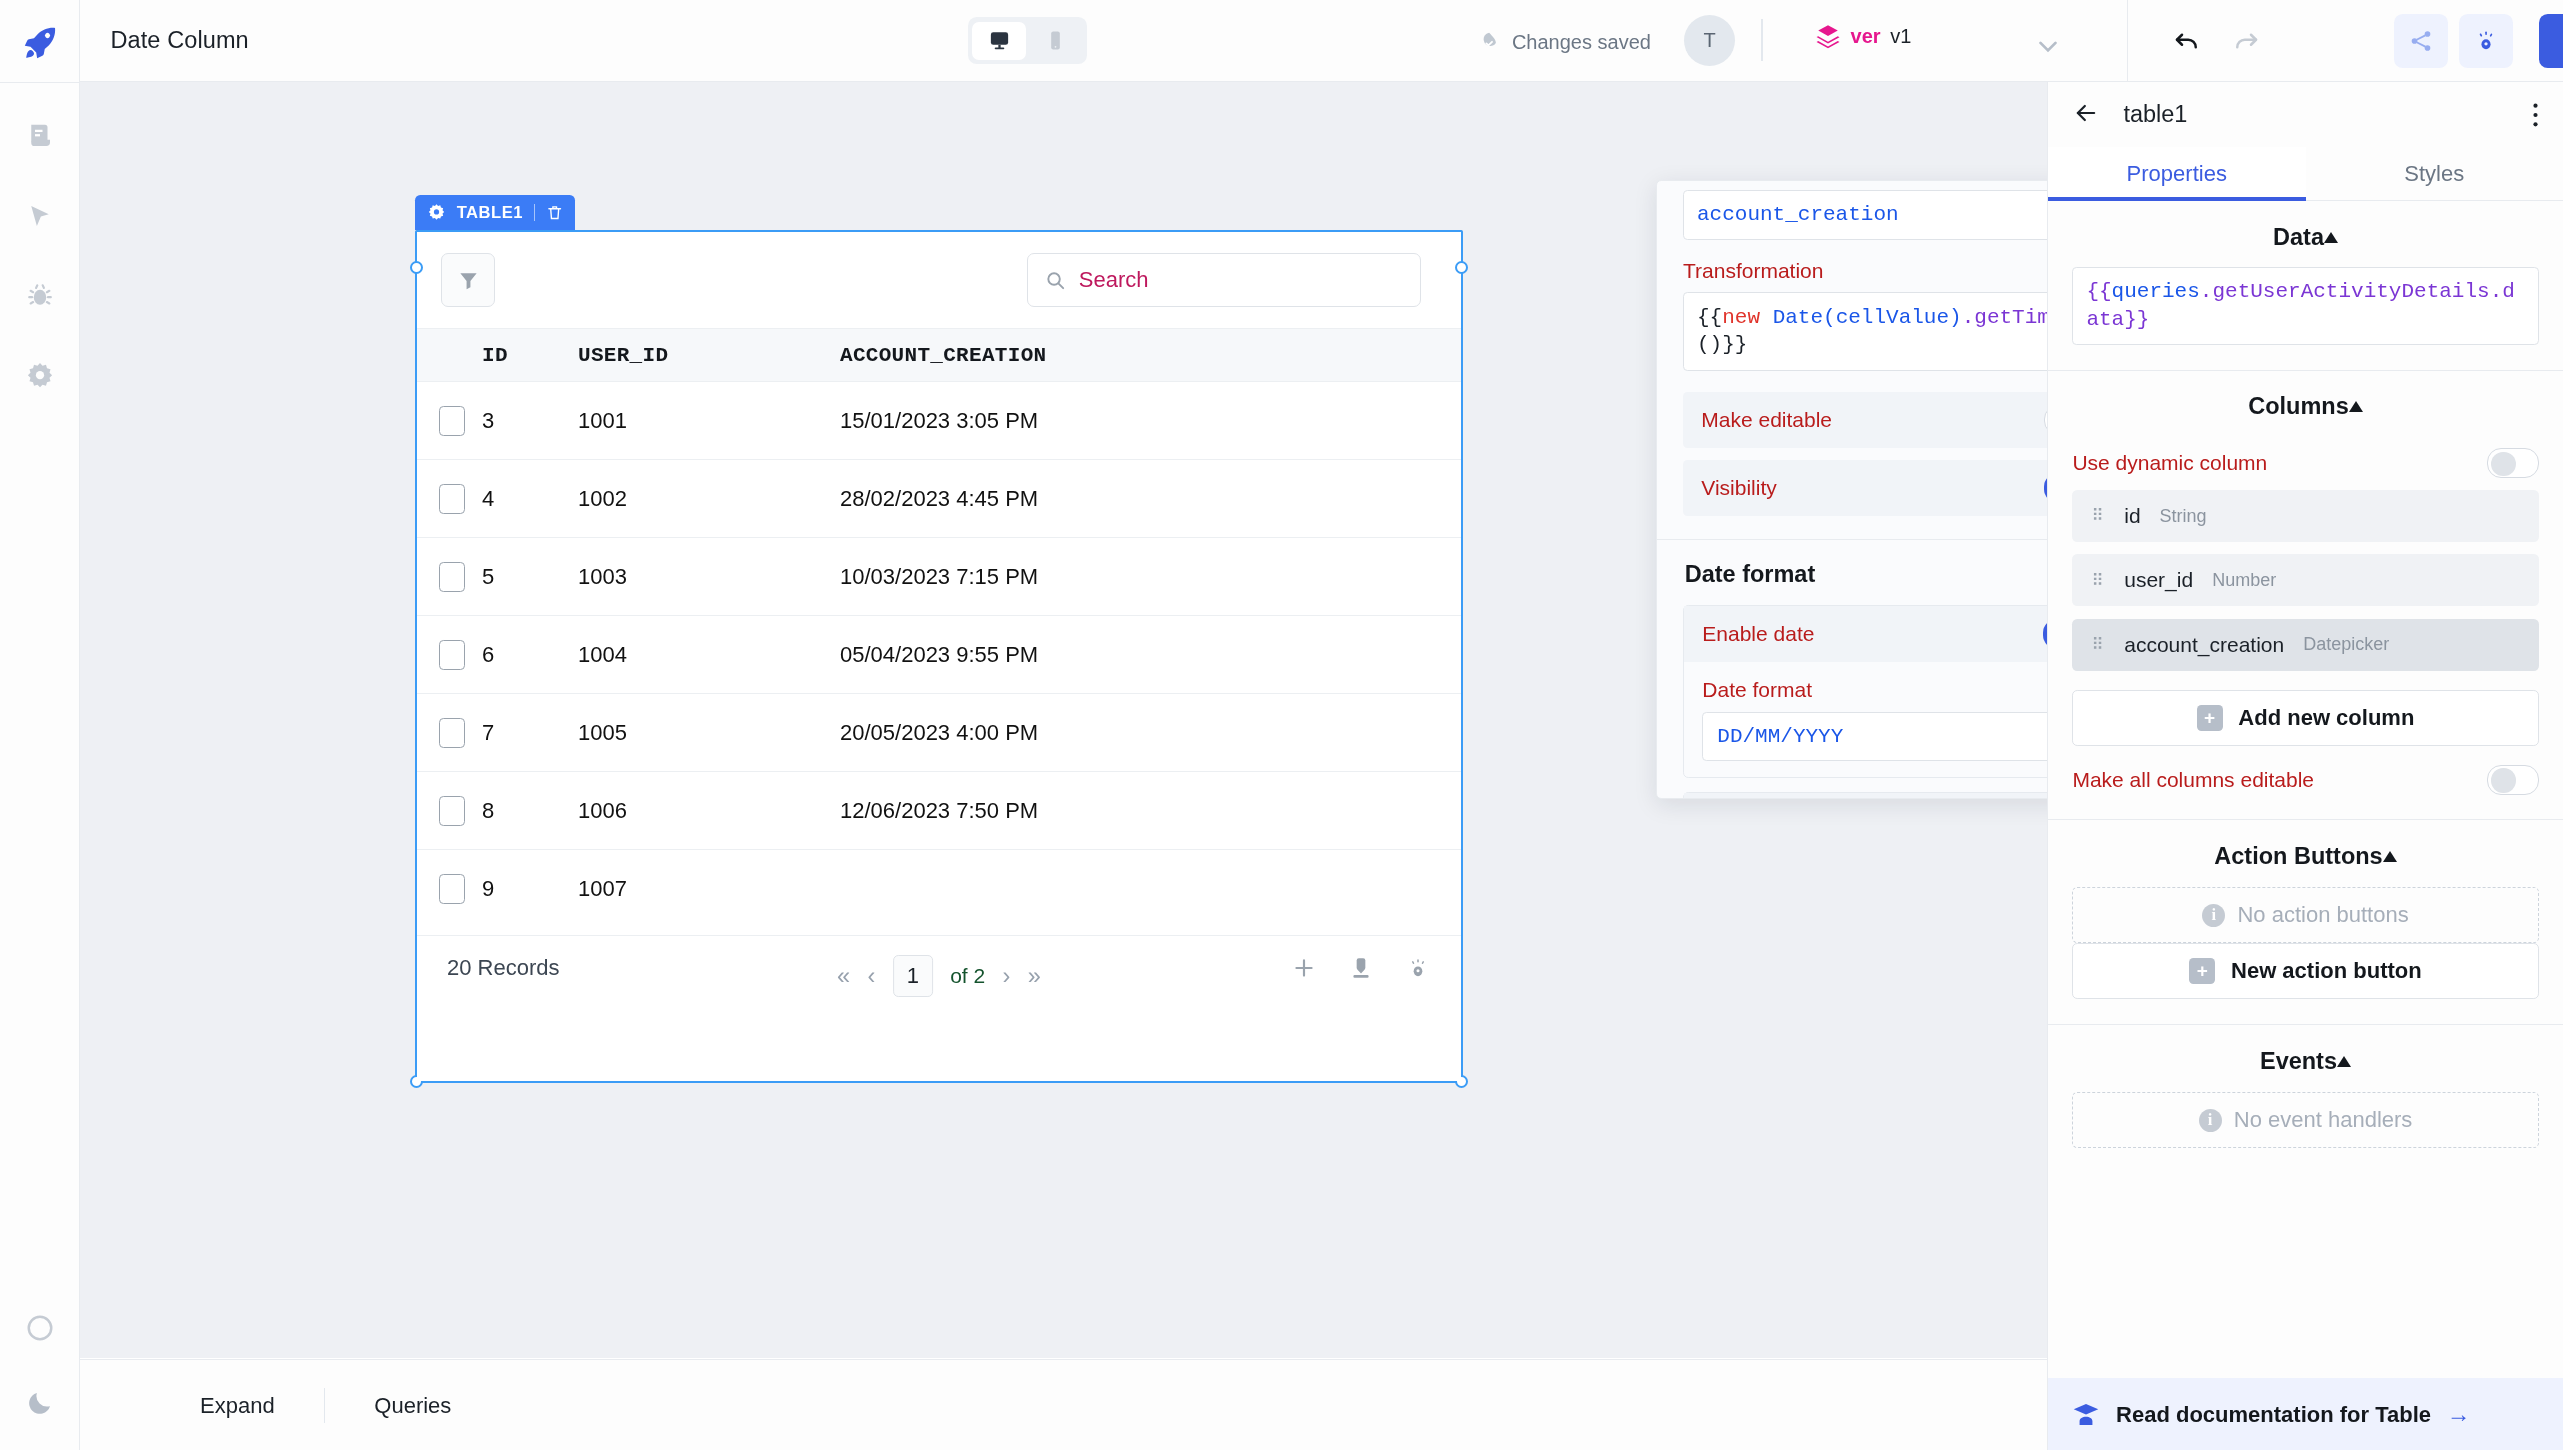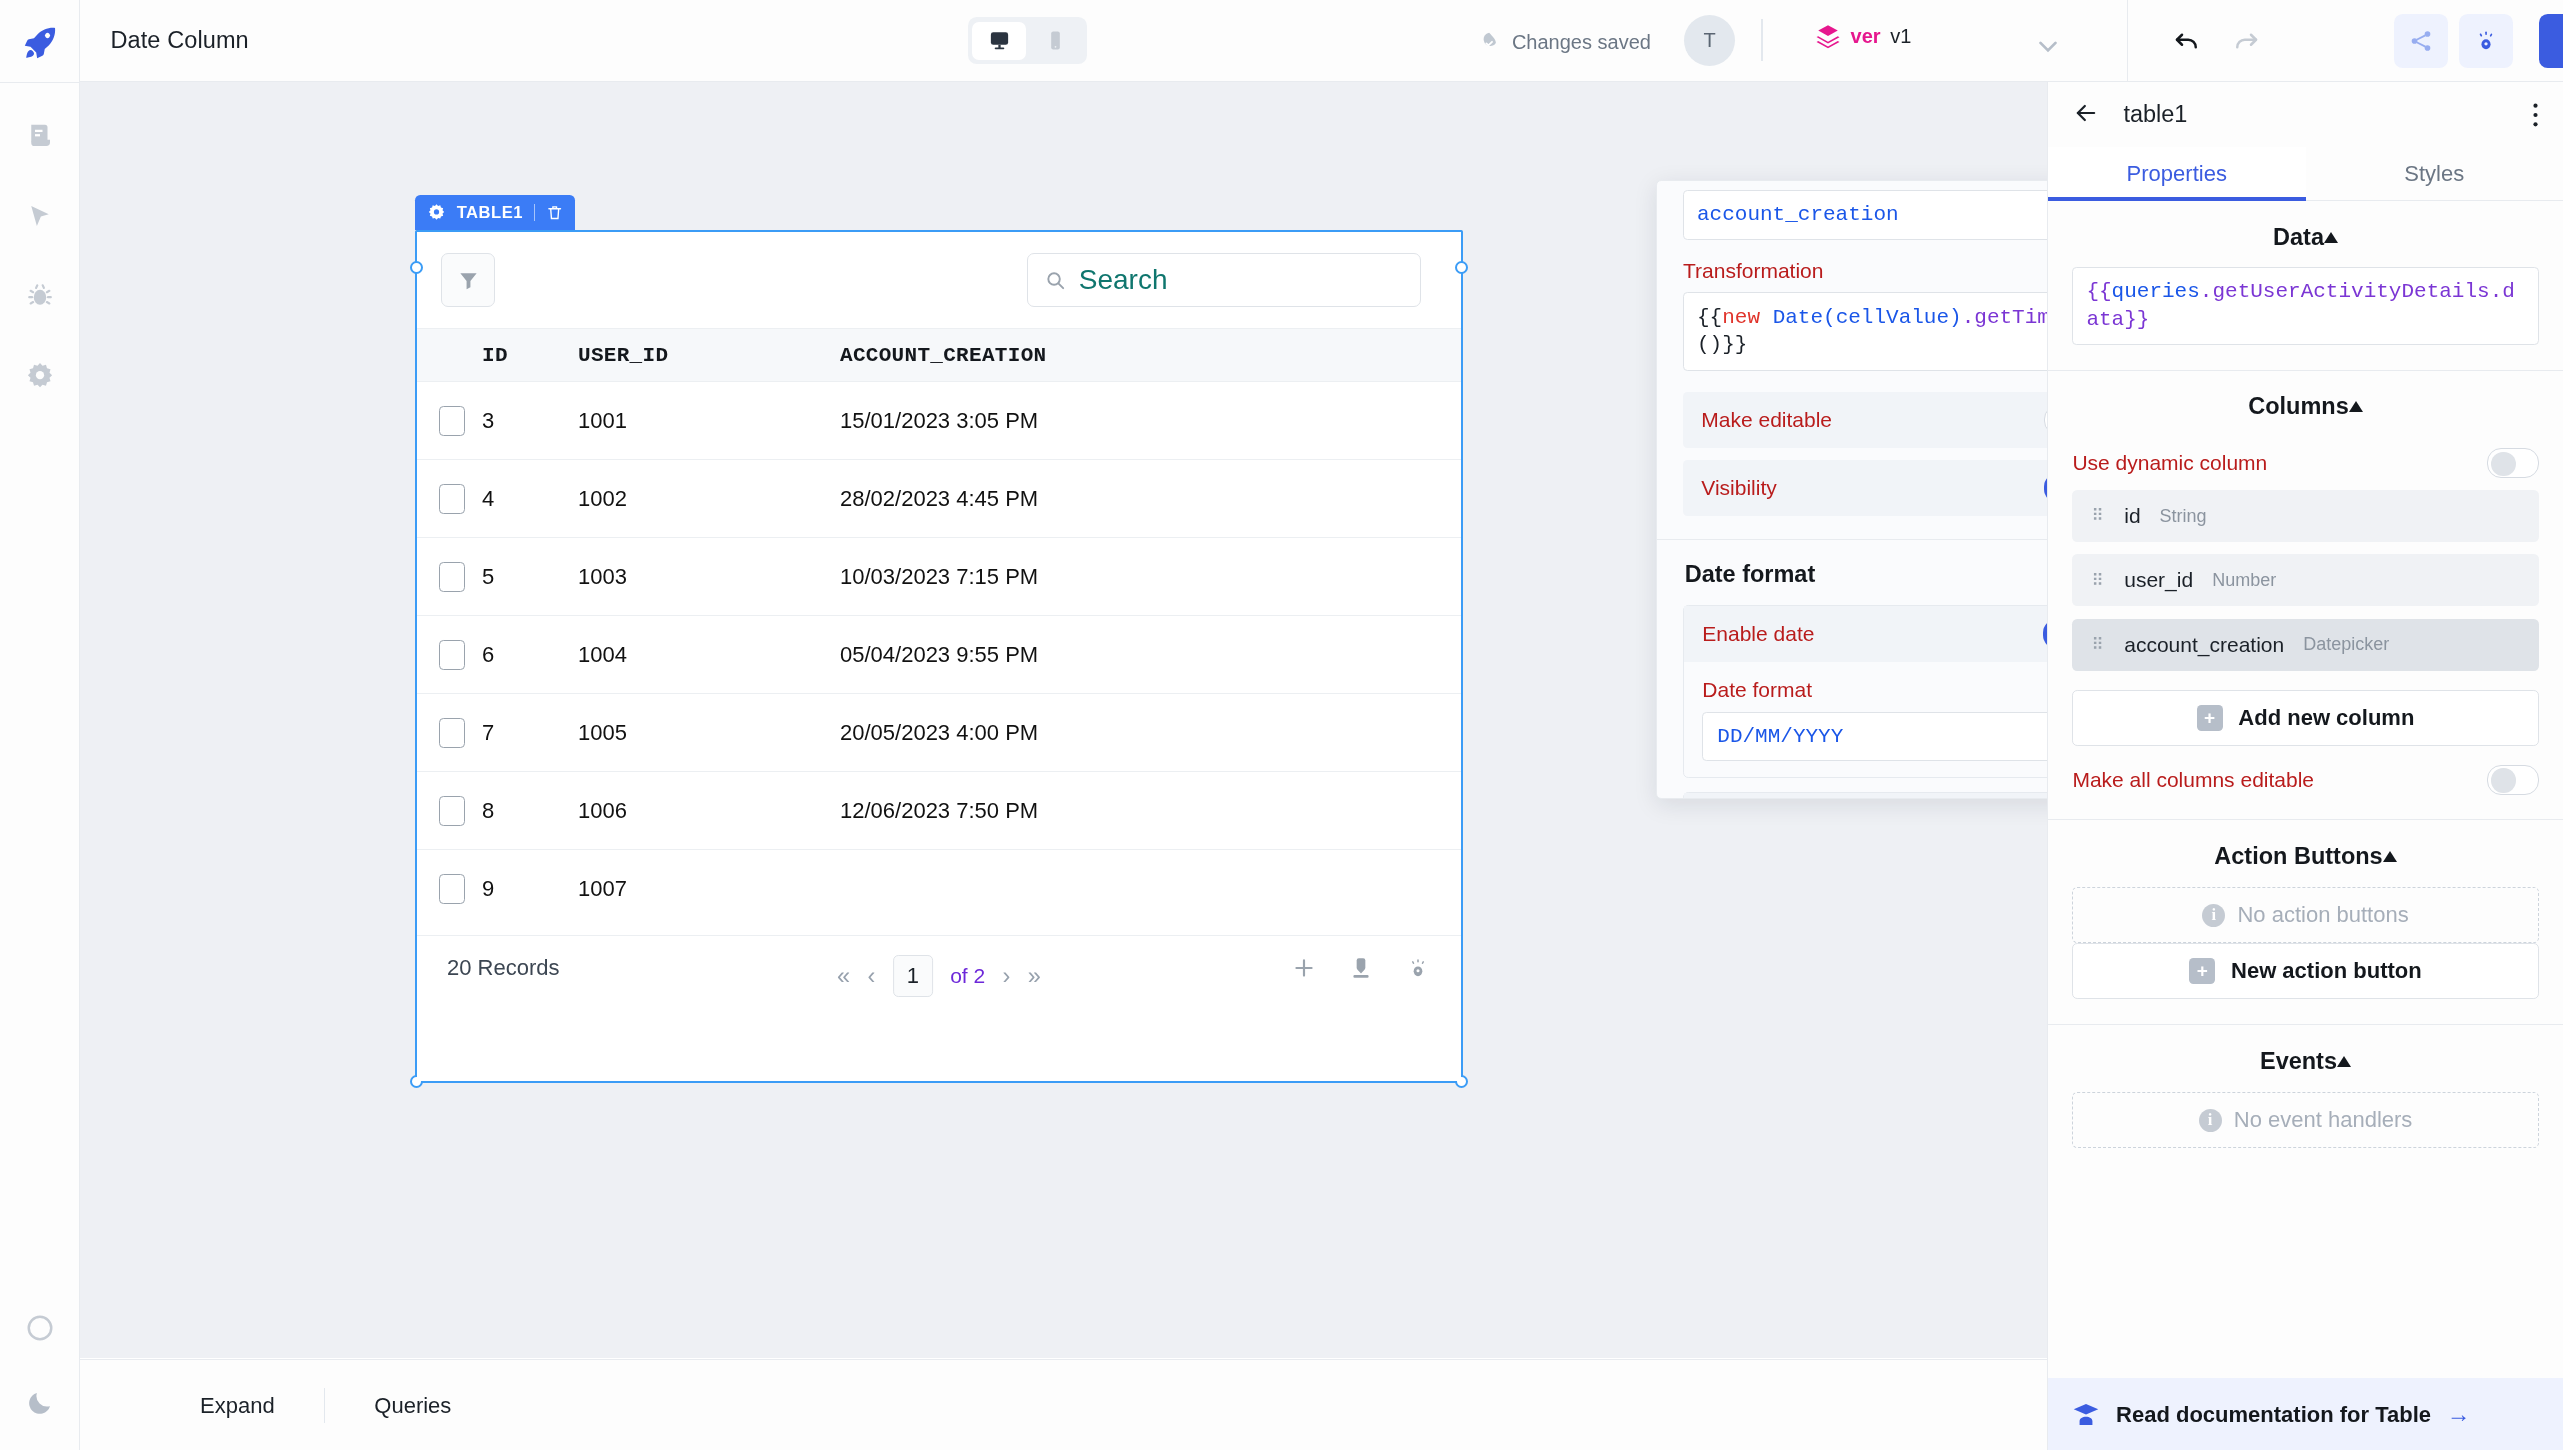--- a/index.html
+++ b/index.html
@@ -102,21 +102,21 @@
   .filter-btn {
     width: 54px; height: 54px; border: 0.9px solid #dfe3e8; border-radius: 7px;
     background: #fafbfc; display: flex; align-items: center; justify-content: center;
     cursor: pointer;
   }
   .search-box {
     margin-left: auto; margin-right: 15.7px; width: 394px; height: 54px;
     border: 0.9px solid #dfe3e8; border-radius: 7px; background: #fff;
     display: flex; align-items: center; padding: 0 15.7px; gap: 12.2px; cursor: text;
   }
-  .search-ph { color: #0f766e; font-size: 28px; }
+  .search-ph { color: #be185d; font-size: 22px; }
 
   .tbl-head {
     display: flex; align-items: center; height: 54px; background: #f6f8fa;
     border-top: 0.9px solid #eceff2; border-bottom: 0.9px solid #eceff2;
     font-family: "Liberation Mono", monospace; font-size: 21px; color: #14181d;
     font-weight: 700; letter-spacing: 0.3px;
   }
   .tbl-row {
     display: flex; align-items: center; height: 78px;
     border-bottom: 0.9px solid #eceff2; font-size: 22px; color: #111;
@@ -136,21 +136,21 @@
   }
   .records { font-size: 22px; color: #3c4652; }
   .pager { position: absolute; left: 50%; transform: translateX(-50%);
     display: flex; align-items: center; gap: 17.4px; color: #97a1ad; font-size: 23.5px; }
   .pg-ic { cursor: pointer; }
   .pg-num {
     width: 40px; height: 42px; border: 0.9px solid #dfe3e8; border-radius: 5.2px;
     background: #fafbfc; color: #1b2128; font-size: 22px;
     display: flex; align-items: center; justify-content: center; cursor: pointer;
   }
-  .pg-of { color: #6d28d9; font-size: 21px; }
+  .pg-of { color: #14532d; font-size: 21px; }
   .foot-icons { margin-left: auto; display: flex; align-items: center; gap: 31px; color: #9aa3ad; }
 
   
   .floatpane {
     position: absolute; left: 1562px; top: 98px; width: 485px; height: 619px;
     background: #fafbfd; border: 0.9px solid #e8ebef; border-radius: 5.2px;
     box-shadow: 0 5.2px 23px rgba(20,30,50,.10); overflow: hidden;
   }
   .fp-inner { padding: 0 26px; }
   .code-box {

